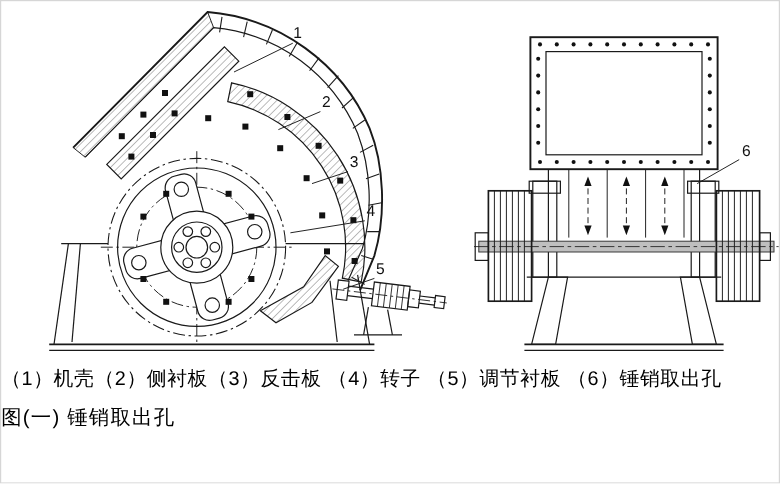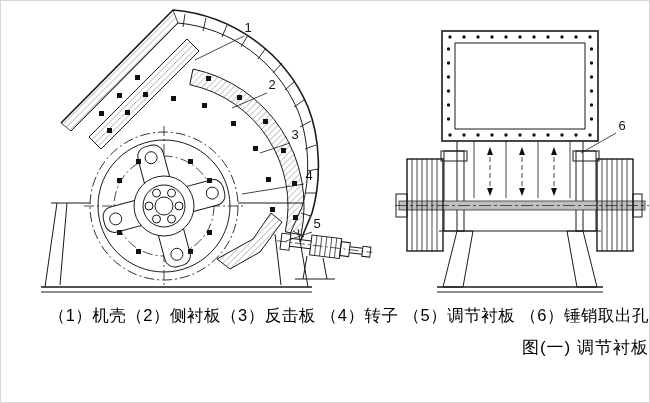--- a/index.html
+++ b/index.html
@@ -4,21 +4,21 @@
 <style>
   html,body{margin:0;padding:0;background:#fff;}
   .page{
     width:650px;height:403px;box-sizing:border-box;position:relative;
     background:#ffffff;border:1px solid #d6d6d6;overflow:hidden;
     font-family:"Liberation Sans","DejaVu Sans",sans-serif;
   }
   svg{display:block;}
   .lbl{font:13px "Liberation Sans","DejaVu Sans",sans-serif;fill:#111;}
   .caption{
-    width:100%;text-align:right;color:#000;
+    width:100%;text-align:left;color:#000;
   }
   .caption-parts{
     margin-top:6px;font-size:16.5px;letter-spacing:.5px;
   }
   .caption-title{
     margin-top:9px;font-size:17px;letter-spacing:1px;
   }
 </style>
 </head>
 <body>
@@ -267,15 +267,15 @@
       <line x1="436" y1="286" x2="602" y2="286" stroke-width="1.4"></line>
       <line x1="436" y1="291" x2="602" y2="291"></line>
     </g>
 
     <line x1="615" y1="132" x2="580" y2="152" stroke-width="0.8"></line>
     <text class="lbl" x="621" y="129" text-anchor="middle" fill="#111" stroke="none">6</text>
   </g>
 </svg>
 
 <div class="caption caption-parts">（1）机壳（2）侧衬板（3）反击板 （4）转子 （5）调节衬板 （6）锤销取出孔</div>
-<div class="caption caption-title">图(一)  调节衬板</div>
+<div class="caption caption-title">图(一)  锤销取出孔</div>
 
 </div>
 
 </body></html>

